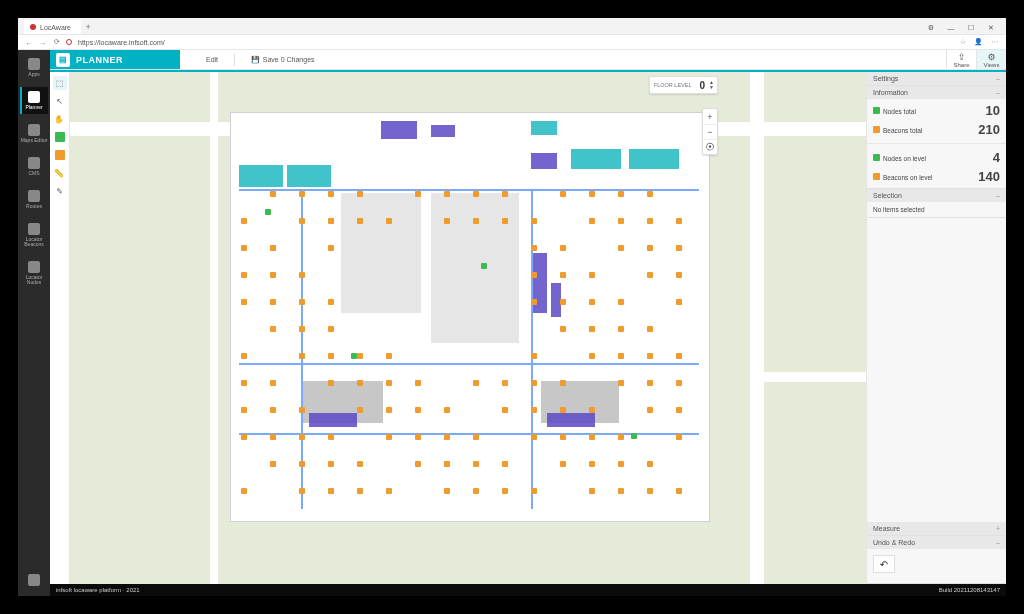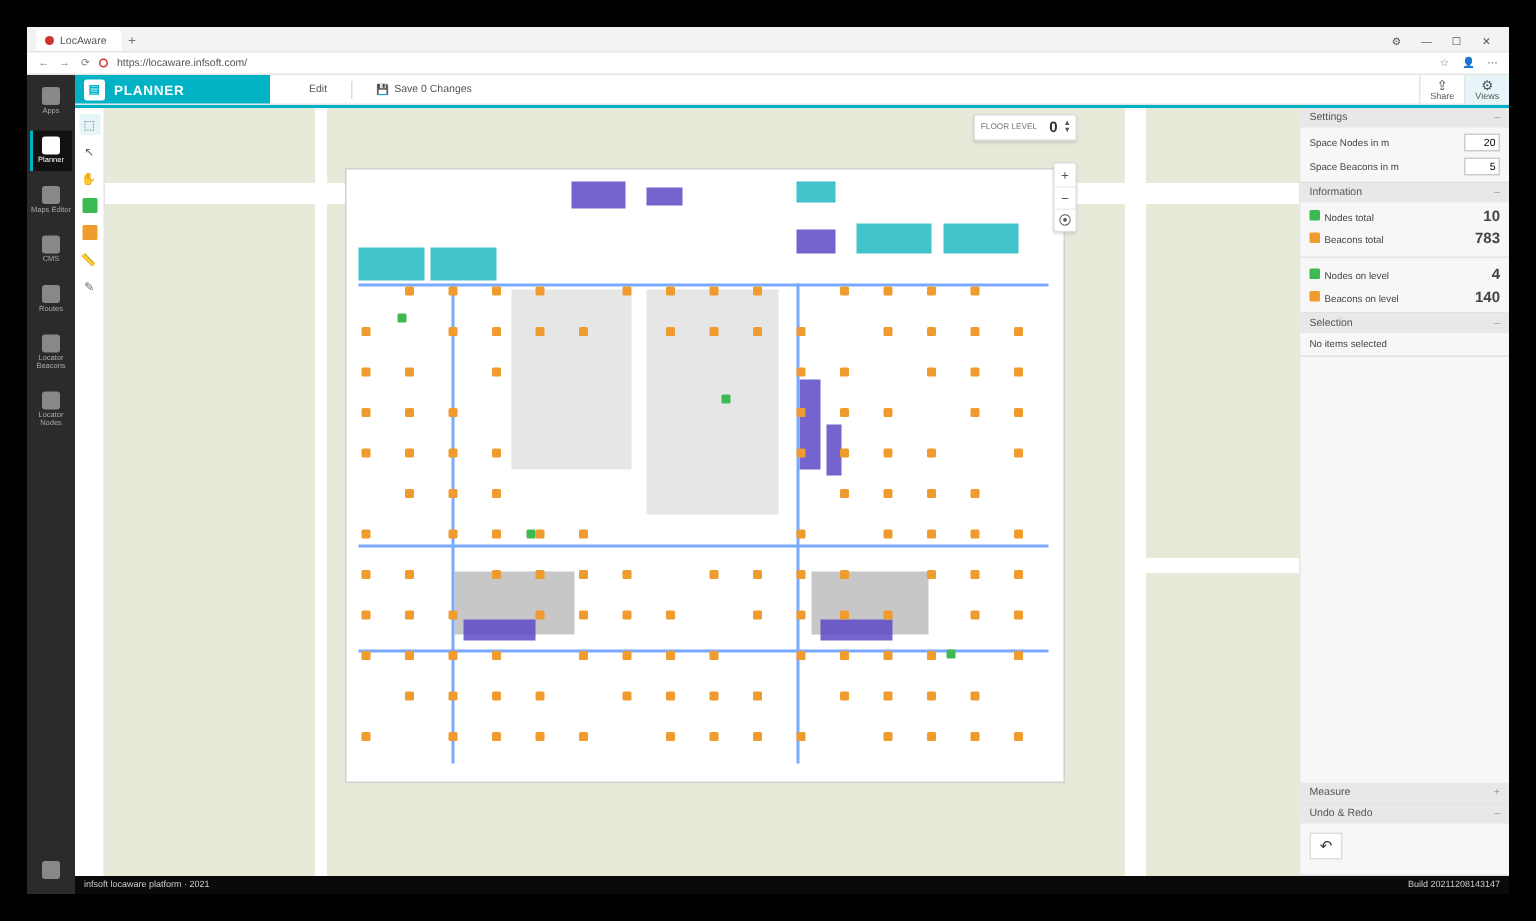--- a/index.html
+++ b/index.html
@@ -90,21 +90,21 @@
   .right-panel { width: 140px; background: #f7f7f7; border-left: 1px solid #e5e5e5; display: flex; flex-direction: column; }
   .panel { border-bottom: 1px solid #e0e0e0; }
   .panel-hdr { display: flex; align-items: center; justify-content: space-between; padding: 3px 6px; background: #e8e8e8; font-size: 7px; color: #555; cursor: pointer; }
   .panel-hdr .caret { font-size: 7px; color: #999; }
   .panel-body { padding: 4px 6px; display: flex; flex-direction: column; gap: 4px; }
   .pb-row { display: flex; align-items: center; justify-content: space-between; font-size: 6.5px; color: #444; }
   .pb-input { width: 24px; height: 12px; border: 1px solid #ccc; background: #fff; font-size: 7px; text-align: right; padding: 0 2px; }
   .dot-green  { width: 7px; height: 7px; background: #3cb950; border-radius: 1px; display: inline-block; margin-right: 3px; }
   .dot-orange { width: 7px; height: 7px; background: #ef9b2d; border-radius: 1px; display: inline-block; margin-right: 3px; }
   .sep { height: 1px; background: #e6e6e6; margin: 2px -6px; }
-  .big-num { font-size: 10px; font-weight: bold; }
+  .big-num { font-size: 13px; font-weight: bold; }
   .undo-btn { width: 22px; height: 18px; background: #fff; border: 1px solid #ddd; display: flex; align-items: center; justify-content: center; font-size: 10px; cursor: pointer; margin: 2px 0 6px; }
 
   .statusbar { height: 12px; background: #0a0a0a; color: #ccc; font-size: 6px; display: flex; align-items: center; padding: 0 6px; }
   .statusbar .build { margin-left: auto; }
 </style>
 </head>
 <body>
 
 <div class="device-frame">
   <div class="monitor">
@@ -402,45 +402,35 @@
             </div>
           </div>
 
           <div class="right-panel">
 
             <div class="panel">
               <div class="panel-hdr">
                 <span>Settings</span>
                 <span class="caret">–</span>
               </div>
-              <div class="panel-body">
-                <div class="pb-row">
-                  <span>Space Nodes in m</span>
-                  <input class="pb-input" value="20" style="">
-                </div>
-                <div class="pb-row">
-                  <span>Space Beacons in m</span>
-                  <input class="pb-input" value="5" style="">
-                </div>
-              </div>
             </div>
 
             <div class="panel">
               <div class="panel-hdr">
                 <span>Information</span>
                 <span class="caret">–</span>
               </div>
               <div class="panel-body">
                 <div class="pb-row">
                   <span><span class="dot-green"></span><span>Nodes total</span></span>
                   <span class="big-num">10</span>
                 </div>
                 <div class="pb-row">
                   <span><span class="dot-orange"></span><span>Beacons total</span></span>
-                  <span class="big-num">783</span>
+                  <span class="big-num">210</span>
                 </div>
                 <div class="sep"></div>
                 <div class="pb-row">
                   <span><span class="dot-green"></span><span>Nodes on level</span></span>
                   <span class="big-num">4</span>
                 </div>
                 <div class="pb-row">
                   <span><span class="dot-orange"></span><span>Beacons on level</span></span>
                   <span class="big-num">140</span>
                 </div>

